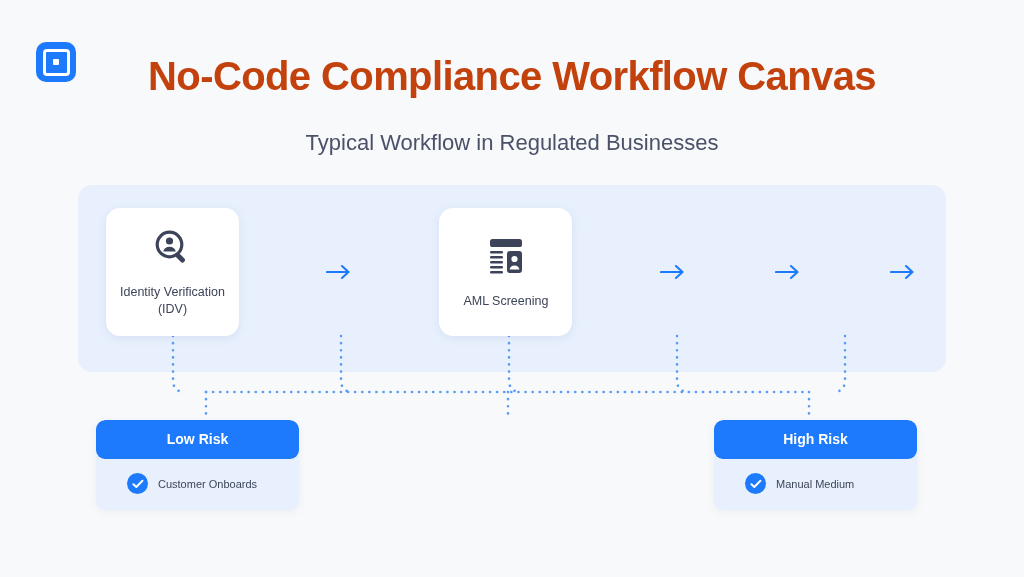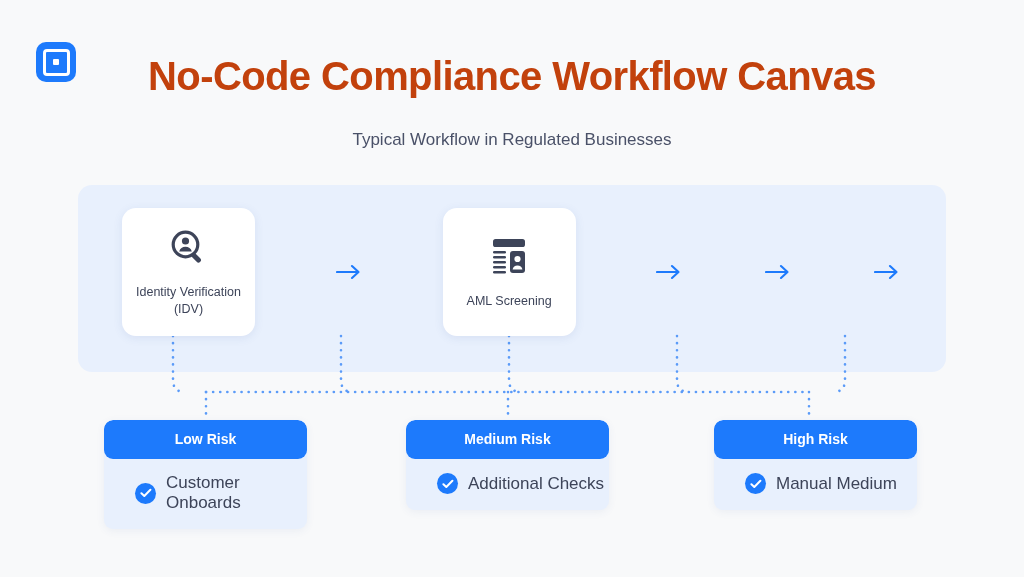--- a/index.html
+++ b/index.html
@@ -54,21 +54,21 @@
     font-weight: bold;
     color: #c2410c;
     letter-spacing: -0.6px;
   }
   .page-subtitle {
     position: absolute;
     left: 0;
     right: 0;
     top: 130px;
     text-align: center;
-    font-size: 17px;
+    font-size: 22px;
     color: #4a5168;
   }
 
   
   .canvas {
     position: absolute;
     left: 78px;
     top: 185px;
     width: 868px;
     height: 187px;
@@ -79,21 +79,21 @@
   
   .steps {
     position: absolute;
     left: 78px;
     top: 208px;
     width: 868px;
     height: 128px;
     display: flex;
     align-items: flex-start;
     justify-content: space-between;
-    padding: 0 44px;
+    padding: 0 28px;
     box-sizing: border-box;
   }
   .step-card {
     width: 133px;
     height: 128px;
     background: #ffffff;
     border-radius: 14px;
     box-shadow: 0 2px 10px rgba(60, 90, 160, 0.10);
     display: flex;
     flex-direction: column;
@@ -143,21 +143,21 @@
     height: 110px;
   }
   .risk-panel {
     position: absolute;
     width: 203px;
     border-radius: 9px;
     overflow: hidden;
     background: #e8f0fd;
     box-shadow: 0 2px 8px rgba(60, 90, 160, 0.07);
   }
-  .risk-panel.p1 { left: 104px; }
+  .risk-panel.p1 { left: 96px; }
   .risk-panel.p2 { left: 406px; }
   .risk-panel.p3 { left: 714px; }
 
   .risk-head {
     background: #1d7afc;
     color: #ffffff;
     font-size: 14px;
     font-weight: bold;
     text-align: center;
     padding: 11px 0 12px;
@@ -173,22 +173,23 @@
     width: 21px;
     height: 21px;
     border-radius: 50%;
     background: #1d7afc;
     display: flex;
     align-items: center;
     justify-content: center;
     flex: 0 0 auto;
   }
   .risk-text {
-    font-size: 17px;
+    font-size: 11px;
     color: #3d4459;
+    text-align: right;
   }
 </style>
 </head>
 <body>
 
 <div class="logo">
   <div class="logo-inner">
     <div class="logo-dot"></div>
   </div>
 </div>
@@ -284,31 +285,20 @@
     <div class="risk-body">
       <span class="check">
         <svg width="12" height="10" viewBox="0 0 12 10" xmlns="http://www.w3.org/2000/svg">
           <path d="M1.4 5.2 L4.3 8 L10.4 1.8" fill="none" stroke="#ffffff" stroke-width="2" stroke-linecap="round" stroke-linejoin="round"></path>
         </svg>
       </span>
       <span class="risk-text">Customer Onboards</span>
     </div>
   </div>
 
-  <div class="risk-panel p2">
-    <div class="risk-head">Medium Risk</div>
-    <div class="risk-body">
-      <span class="check">
-        <svg width="12" height="10" viewBox="0 0 12 10" xmlns="http://www.w3.org/2000/svg">
-          <path d="M1.4 5.2 L4.3 8 L10.4 1.8" fill="none" stroke="#ffffff" stroke-width="2" stroke-linecap="round" stroke-linejoin="round"></path>
-        </svg>
-      </span>
-      <span class="risk-text">Additional Checks</span>
-    </div>
-  </div>
 
   <div class="risk-panel p3">
     <div class="risk-head">High Risk</div>
     <div class="risk-body">
       <span class="check">
         <svg width="12" height="10" viewBox="0 0 12 10" xmlns="http://www.w3.org/2000/svg">
           <path d="M1.4 5.2 L4.3 8 L10.4 1.8" fill="none" stroke="#ffffff" stroke-width="2" stroke-linecap="round" stroke-linejoin="round"></path>
         </svg>
       </span>
       <span class="risk-text">Manual Medium</span>

